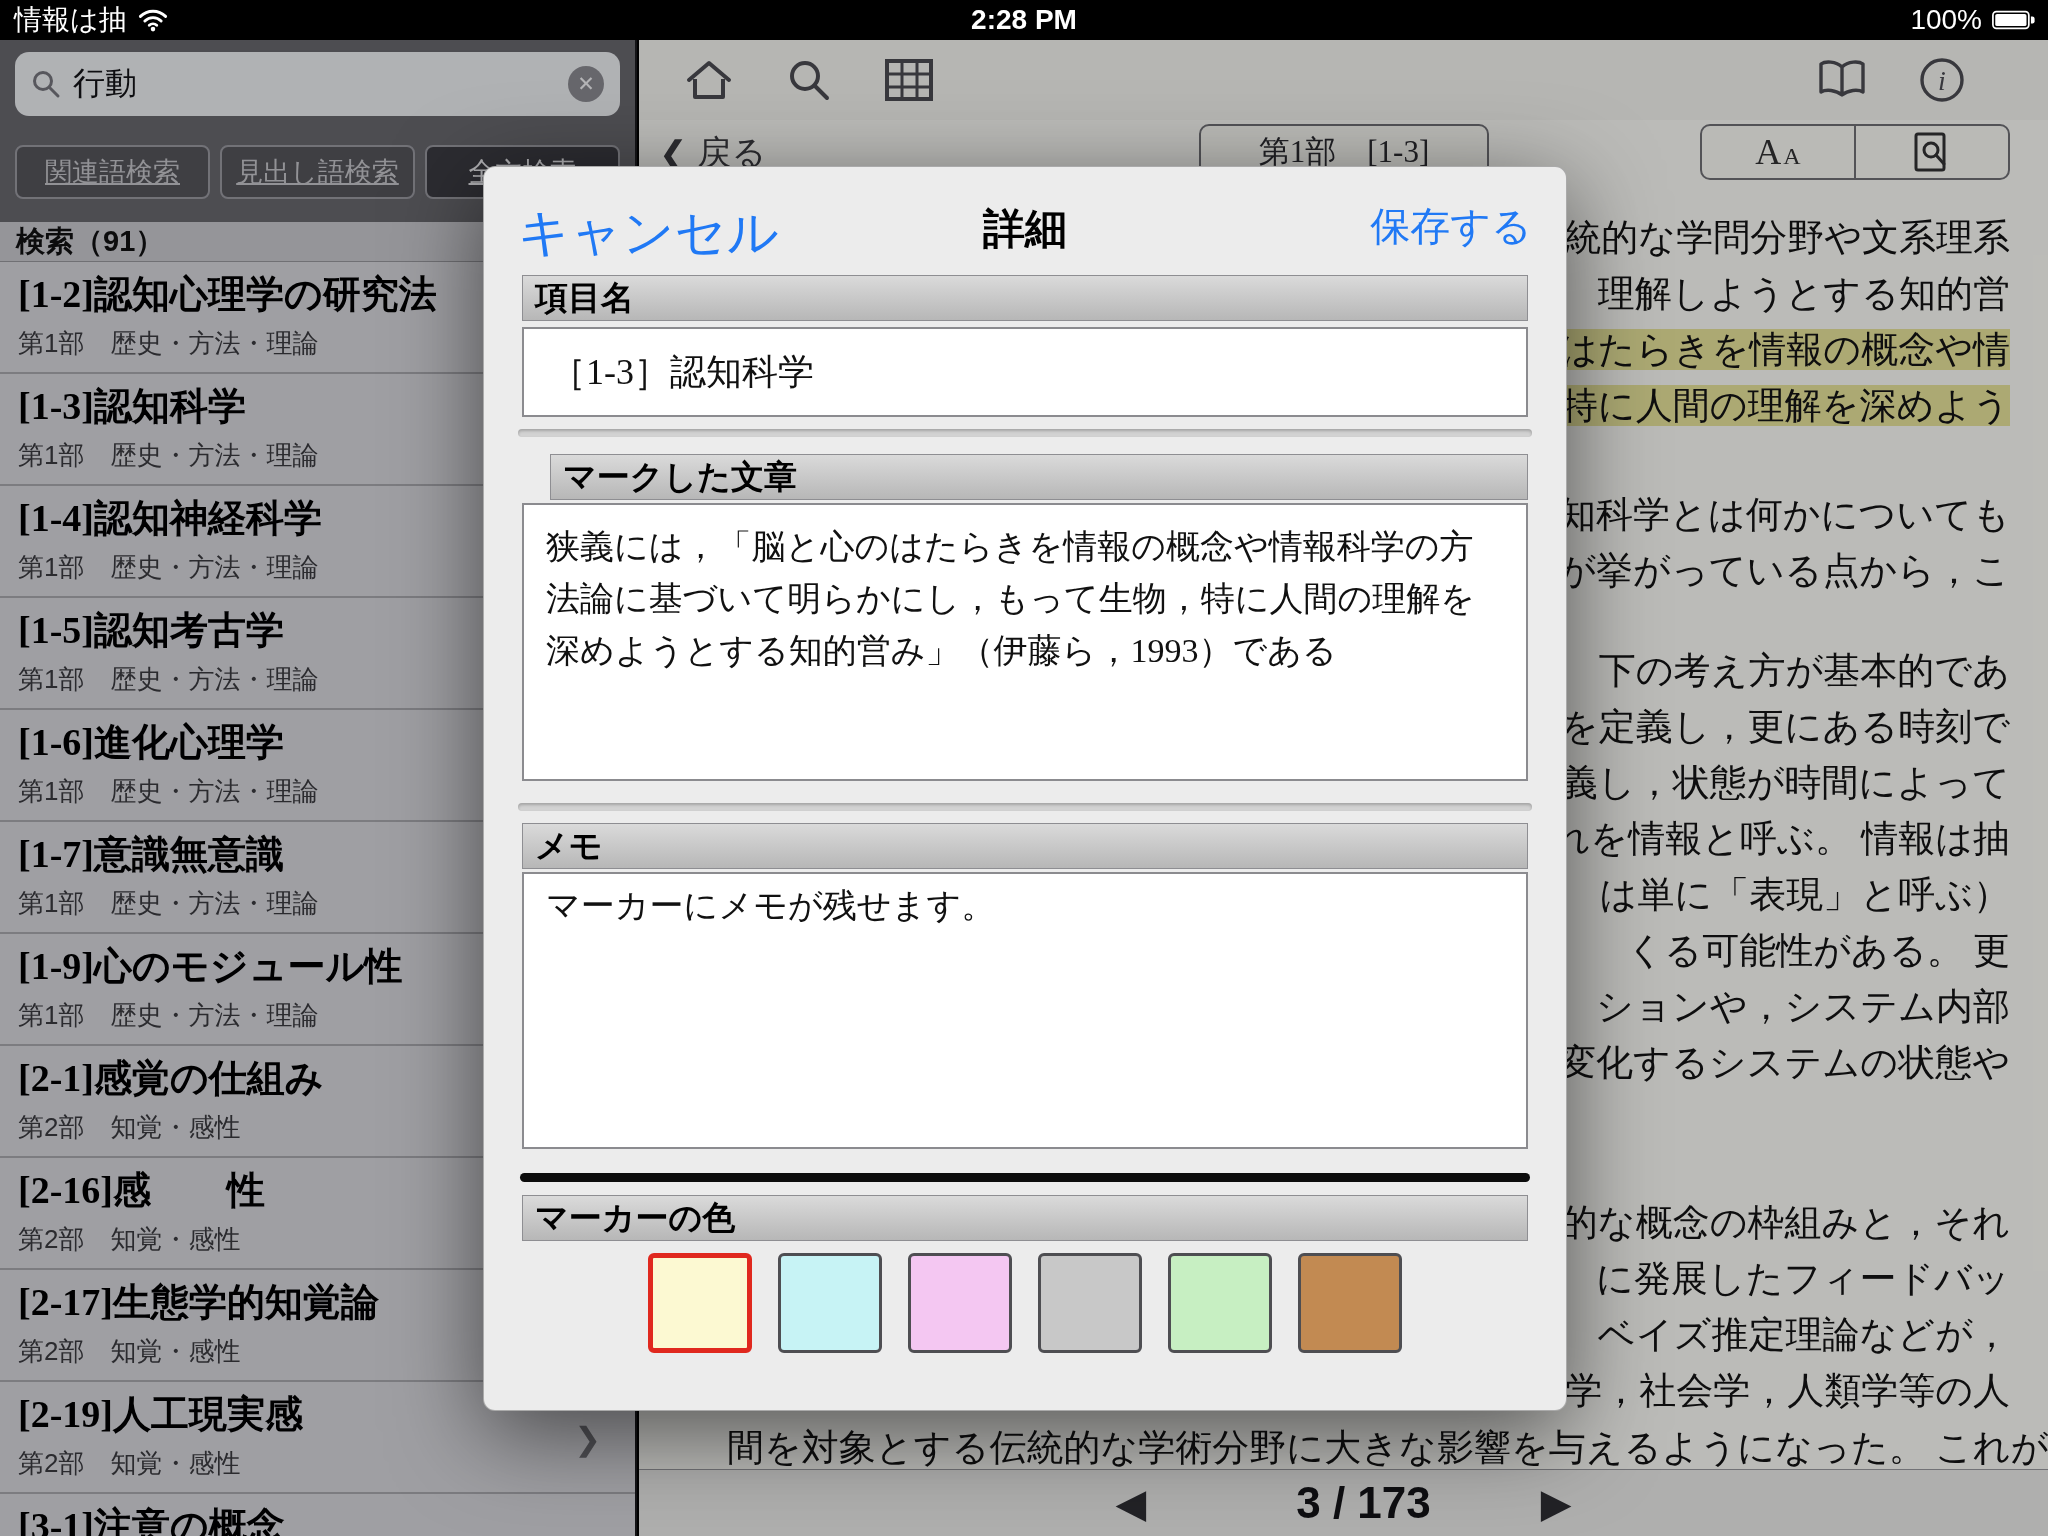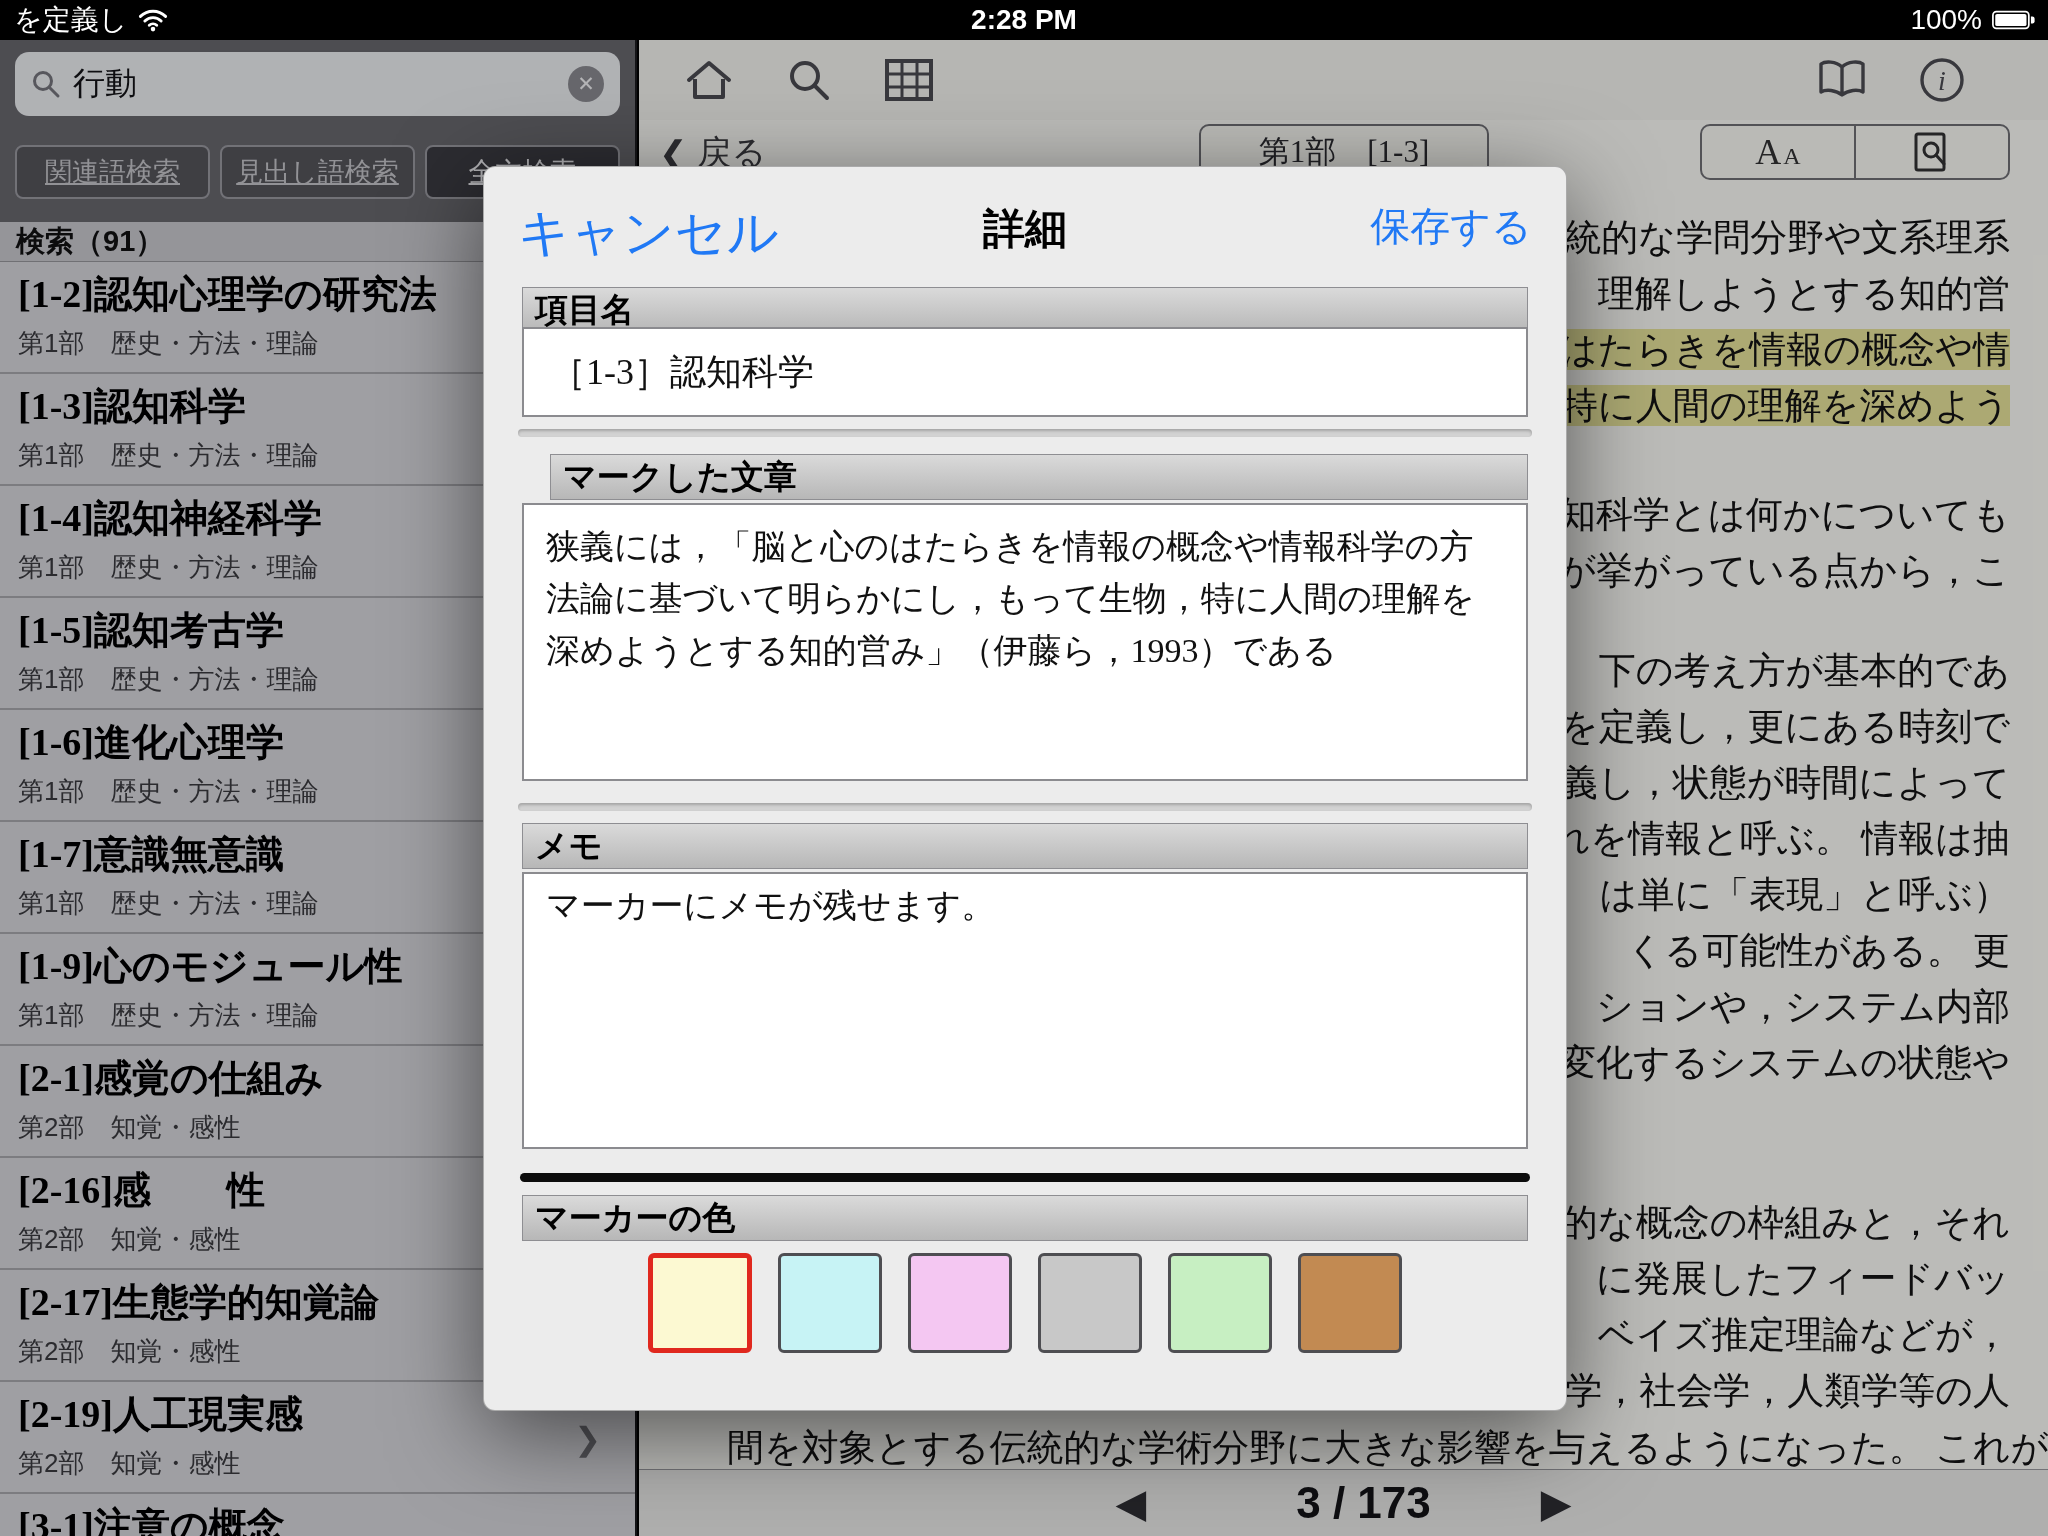--- a/index.html
+++ b/index.html
@@ -55,42 +55,42 @@
 
   
   .dim{position:absolute;top:40px;left:0;right:0;bottom:0;background:rgba(0,0,5,0.26);z-index:5;}
 
   
   .modal{position:absolute;left:483px;top:166px;width:1084px;height:1245px;background:#ececec;border-radius:12px;border:1px solid rgba(0,0,0,0.28);box-shadow:0 22px 90px rgba(0,0,0,0.55);z-index:10;box-sizing:border-box;}
   .m-cancel{position:absolute;left:34px;top:32px;font-size:51px;color:#2079F5;cursor:pointer;}
   .m-save{position:absolute;right:34px;top:32px;font-size:40px;color:#2079F5;cursor:pointer;}
   .m-title{position:absolute;left:0;right:0;top:34px;text-align:center;font-size:42px;font-weight:bold;color:#000;}
   .mbar{position:absolute;left:38px;right:38px;height:46px;background:linear-gradient(#dadada,#b7b7b7);border:1px solid #8e8e92;box-sizing:border-box;display:flex;align-items:center;font-weight:bold;font-size:33px;color:#000;padding-left:12px;}
-  #bar-item{top:120px;font-family:Liberation Mono, monospace;} #bar-marked{top:287px;margin-left:28px;} #bar-memo{top:656px;} #bar-color{top:1028px;}
+  #bar-item{top:108px;font-family:Liberation Mono, monospace;} #bar-marked{top:287px;margin-left:28px;} #bar-memo{top:656px;} #bar-color{top:1028px;}
   .mfield{position:absolute;left:38px;right:38px;background:#fff;border:2px solid #8b8b8f;box-sizing:border-box;}
   #field-item{top:160px;height:90px;display:flex;align-items:center;padding-left:26px;font-family:"Liberation Serif",serif;font-size:36px;color:#111;}
   #field-marked{top:336px;height:278px;padding:16px 22px;font-family:"Liberation Serif",serif;font-size:34px;line-height:52px;color:#111;}
   #field-memo{top:705px;height:277px;padding:6px 22px;font-family:"Liberation Serif",serif;font-size:34px;line-height:52px;color:#111;}
   .groove{position:absolute;left:34px;right:34px;height:8px;background:#d2d2d2;border-radius:4px;box-shadow:inset 0 2px 3px rgba(0,0,0,0.22);}
   #groove1{top:262px;} #groove2{top:636px;}
   .black-rule{position:absolute;top:1006px;left:36px;right:36px;height:9px;background:#0c0c0c;border-radius:5px;}
   .swatches{position:absolute;top:1086px;left:0;right:0;display:flex;justify-content:center;gap:26px;}
   .swatch{width:104px;height:100px;border:3px solid #4e4e52;border-radius:6px;box-sizing:border-box;cursor:pointer;}
   .swatch.selected{border:5px solid #E0281E;}
 
   svg{display:block;}
 </style>
 </head>
 <body>
 
 <div class="screen">
 
   <header class="status-bar">
     <div class="sb-left">
-      <span>を定義し</span>
+      <span>情報は抽</span>
       <svg width="32" height="24" viewBox="0 0 26 20">
         <g fill="none" stroke="#ffffff" stroke-width="2.4" stroke-linecap="round">
           <path d="M2.5 7 a15 15 0 0 1 21 0"></path>
           <path d="M6.2 10.8 a9.6 9.6 0 0 1 13.6 0"></path>
           <path d="M9.9 14.4 a4.6 4.6 0 0 1 6.2 0"></path>
         </g>
         <circle cx="13" cy="17.6" r="1.9" fill="#ffffff"></circle>
       </svg>
     </div>
     <div class="sb-time">2:28 PM</div>

